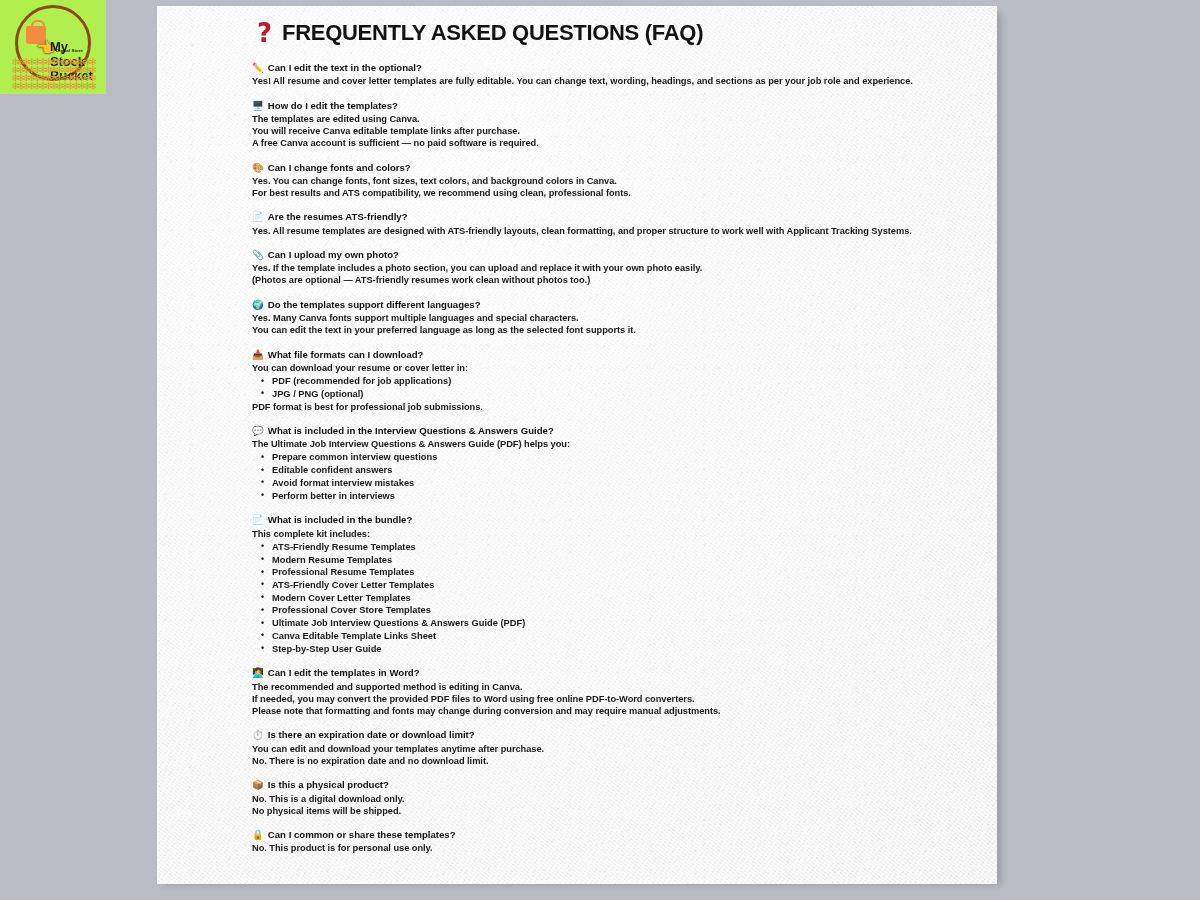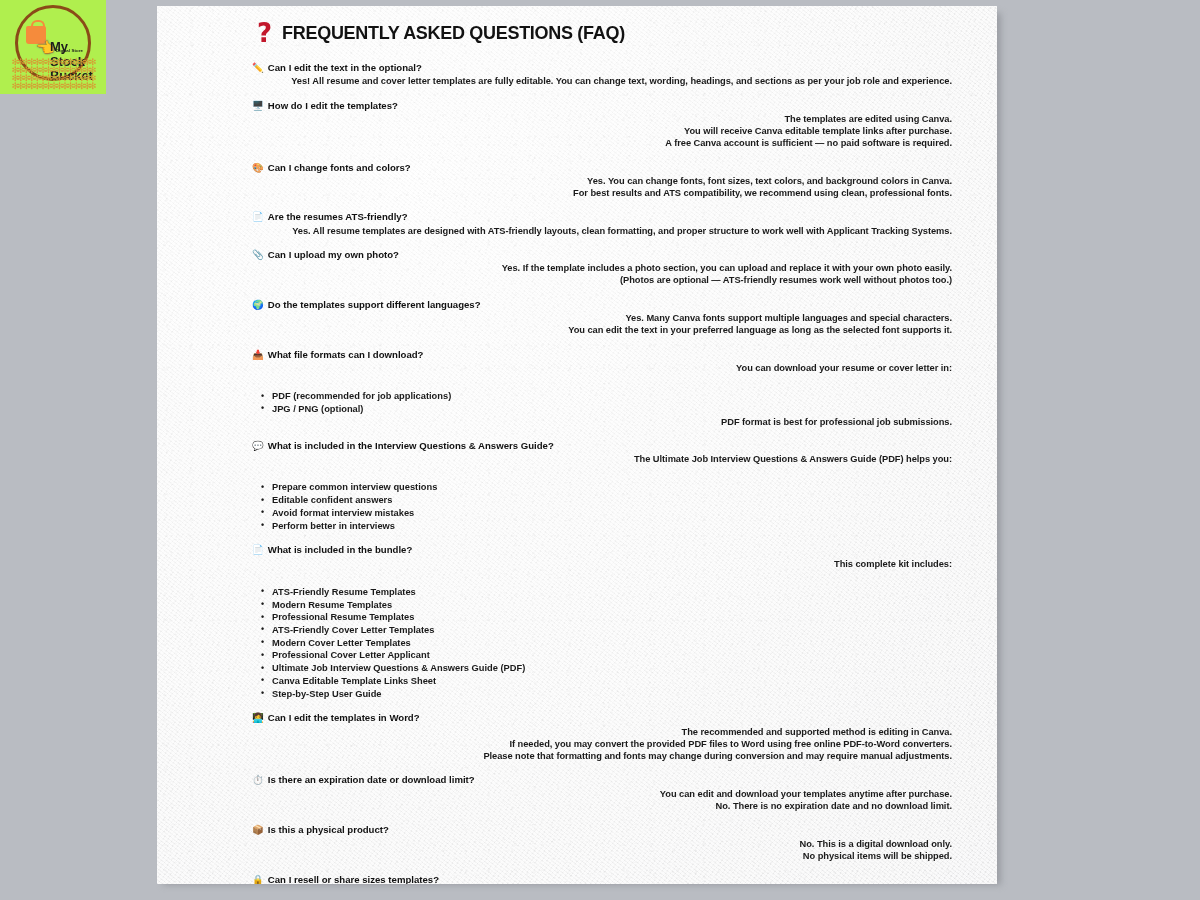--- a/index.html
+++ b/index.html
@@ -157,21 +157,21 @@
     margin-left: 5px;
   }
   #faq-q-mark {
     font-size: 26px;
     font-weight: bold;
     color: #c2182c;
     line-height: 1;
     font-family: "DejaVu Sans", sans-serif;
   }
   #faq-title {
-    font-size: 18px;
+    font-size: 22px;
     font-weight: bold;
     color: #121212;
     letter-spacing: -0.3px;
     line-height: 1;
   }
 
   
   .faq-block { margin-bottom: 12px; }
   .faq-q {
     display: flex;
@@ -188,26 +188,25 @@
     font-size: 9.5px;
     line-height: 1.28;
     flex: 0 0 auto;
   }
   .faq-a {
     font-size: 9.3px;
     font-weight: bold;
     color: #1a1a1a;
     line-height: 1.32;
     letter-spacing: -0.05px;
-    text-align: right;
   }
 
   ul.faq-list {
     list-style: none;
-    margin: 16px 0 0 0;
+    margin: 1px 0 0 0;
     padding: 0;
   }
   ul.faq-list li {
     font-size: 9.3px;
     font-weight: bold;
     color: #1a1a1a;
     line-height: 1.37;
     padding-left: 20px;
     position: relative;
   }
@@ -276,21 +275,21 @@
             <span>Are the resumes ATS-friendly?</span>
           </div>
           <div class="faq-a">Yes. All resume templates are designed with ATS-friendly layouts, clean formatting, and proper structure to work well with Applicant Tracking Systems.</div>
         </div>
         <div class="faq-block">
           <div class="faq-q">
             <span class="faq-q-icon">📎</span>
             <span>Can I upload my own photo?</span>
           </div>
           <div class="faq-a">Yes. If the template includes a photo section, you can upload and replace it with your own photo easily.</div>
-          <div class="faq-a"> (Photos are optional — ATS-friendly resumes work well without photos too.)</div>
+          <div class="faq-a"> (Photos are optional — ATS-friendly resumes work clean without photos too.)</div>
         </div>
         <div class="faq-block">
           <div class="faq-q">
             <span class="faq-q-icon">🌍</span>
             <span>Do the templates support different languages?</span>
           </div>
           <div class="faq-a">Yes. Many Canva fonts support multiple languages and special characters.</div>
           <div class="faq-a"> You can edit the text in your preferred language as long as the selected font supports it.</div>
         </div>
         <div class="faq-block">
@@ -323,21 +322,21 @@
             <span class="faq-q-icon">📄</span>
             <span>What is included in the bundle?</span>
           </div>
           <div class="faq-a">This complete kit includes:</div>
           <ul class="faq-list">
             <li>ATS-Friendly Resume Templates</li>
             <li>Modern Resume Templates</li>
             <li>Professional Resume Templates</li>
             <li>ATS-Friendly Cover Letter Templates</li>
             <li>Modern Cover Letter Templates</li>
-            <li>Professional Cover Letter Applicant</li>
+            <li>Professional Cover Store Templates</li>
             <li>Ultimate Job Interview Questions &amp; Answers Guide (PDF)</li>
             <li>Canva Editable Template Links Sheet</li>
             <li>Step-by-Step User Guide</li>
           </ul>
         </div>
         <div class="faq-block">
           <div class="faq-q">
             <span class="faq-q-icon">👩‍💻</span>
             <span>Can I edit the templates in Word?</span>
           </div>
@@ -357,20 +356,20 @@
           <div class="faq-q">
             <span class="faq-q-icon">📦</span>
             <span>Is this a physical product?</span>
           </div>
           <div class="faq-a">No. This is a digital download only.</div>
           <div class="faq-a"> No physical items will be shipped.</div>
         </div>
         <div class="faq-block">
           <div class="faq-q">
             <span class="faq-q-icon">🔒</span>
-            <span>Can I resell or share sizes templates?</span>
+            <span>Can I common or share these templates?</span>
           </div>
           <div class="faq-a">No. This product is for personal use only.</div>
         </div>
       </div>
 
   </div>
 </div>
 
 </body></html>

